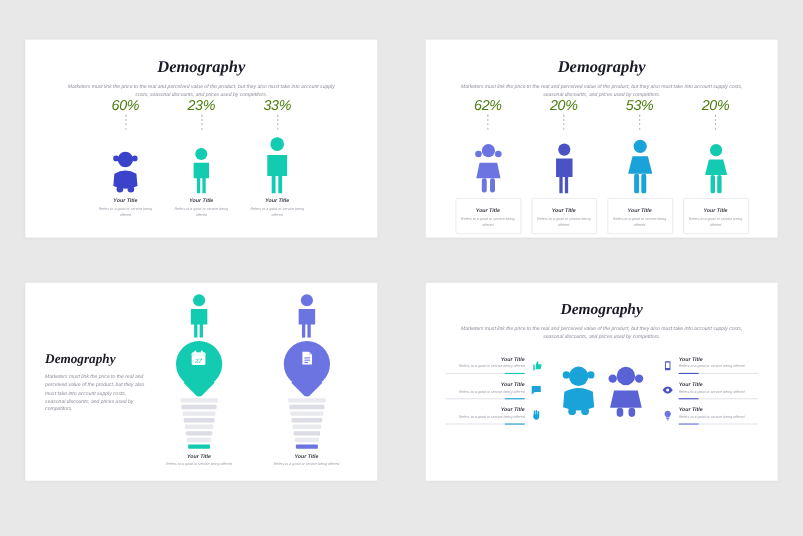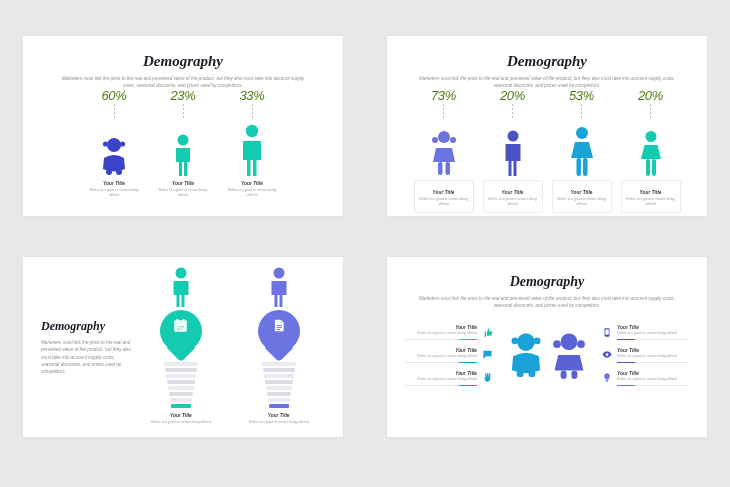--- a/index.html
+++ b/index.html
@@ -171,21 +171,21 @@
   </div>
 </div>
 
 <div class="slide" id="slide2">
   <div class="title">Demography</div>
   <div class="subtitle">Marketers must link the price to the real and perceived value of the product, but they also must take into account supply costs, seasonal discounts, and prices used by competitors.</div>
 
   <div class="s2-cols">
 
     <div class="s2-col">
-      <div class="pct">73%</div>
+      <div class="pct">62%</div>
       <div class="dashline"></div>
       <div class="figwrap">
         <svg width="28" height="48" viewBox="0 0 28 48">
           <circle cx="14" cy="9" r="6" fill="#6b74e0"></circle>
           <circle cx="5" cy="12" r="3" fill="#6b74e0"></circle>
           <circle cx="23" cy="12" r="3" fill="#6b74e0"></circle>
           <path d="M6 20 h16 l3 14 h-22 Z" fill="#6b74e0"></path>
           <rect x="8" y="34" width="4.5" height="13" rx="2" fill="#6b74e0"></rect>
           <rect x="15.5" y="34" width="4.5" height="13" rx="2" fill="#6b74e0"></rect>
         </svg>

